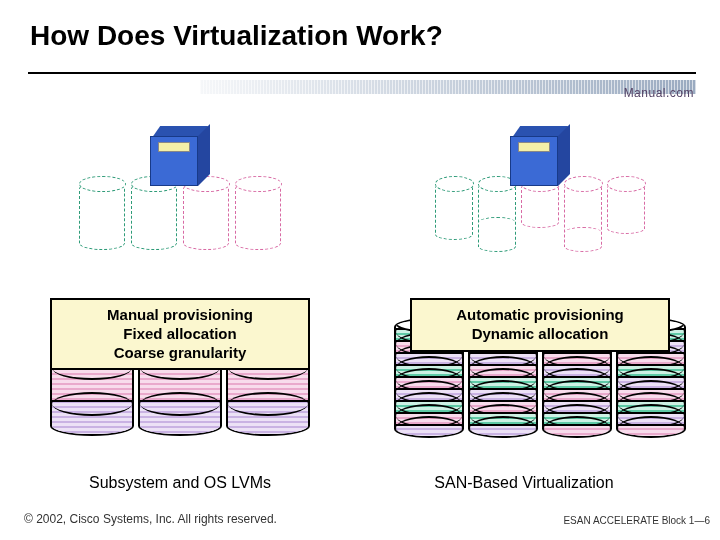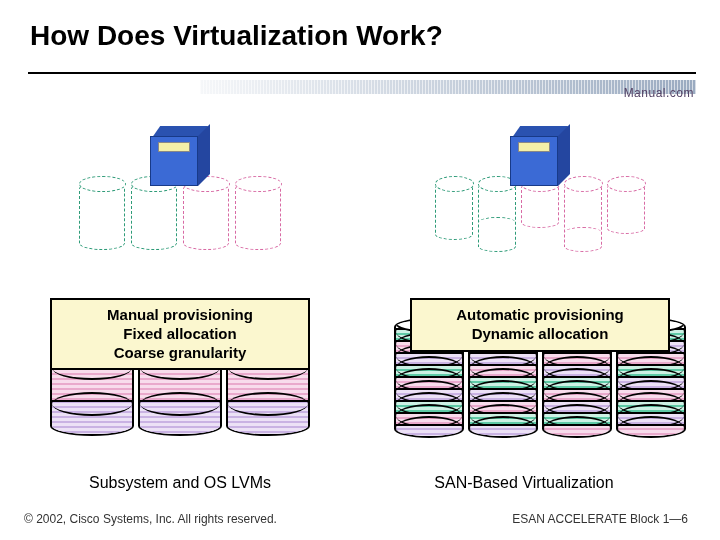--- a/index.html
+++ b/index.html
@@ -31,21 +31,21 @@
   .pcyl::before{ content:""; position:absolute; left:-2px; right:-2px; top:-10px; height:20px; border:2px solid #000; border-radius:50%; background:#fff; z-index:3; }
   .slice { position:absolute; left:0; right:0; border-top:2px solid #000; }
   .slice::after { content:""; position:absolute; left:0; right:0; top:-10px; height:20px; border:2px solid #000; border-left:none; border-right:none; border-radius:50%; }
   
   .h-green  { background: repeating-linear-gradient(0deg, #5fcaa6 0 2px, #cdf1e4 2px 5px); }
   .h-pink   { background: repeating-linear-gradient(0deg, #e9a9cc 0 2px, #f8dcec 2px 5px); }
   .h-purple { background: repeating-linear-gradient(0deg, #c9b2e3 0 2px, #ece1f6 2px 5px); }
   .caption { position:absolute; bottom:48px; width:50%; text-align:center; font-size:16px; font-weight:normal; }
   .cap-left { left:0; } .cap-right { right:16px; }
   .footer-left  { position:absolute; bottom:14px; left:24px; font-size:12px; color:#333; }
-  .footer-right { position:absolute; bottom:14px; right:32px; font-size:12px; color:#333;margin-left:7px; }
+  .footer-right { position:absolute; bottom:14px; right:10px; font-size:10px; color:#333;margin-left:7px; }
   
   .pcyl.small { width:70px; height:120px; border-radius:70px/18px; }
   .pcyl.small::before{ top:-9px; height:18px; }
 </style>
 </head>
 <body>
 
 <div class="title">How Does Virtualization Work?</div>
 <div class="rule"></div>
 <div class="gradient-bar"></div>

